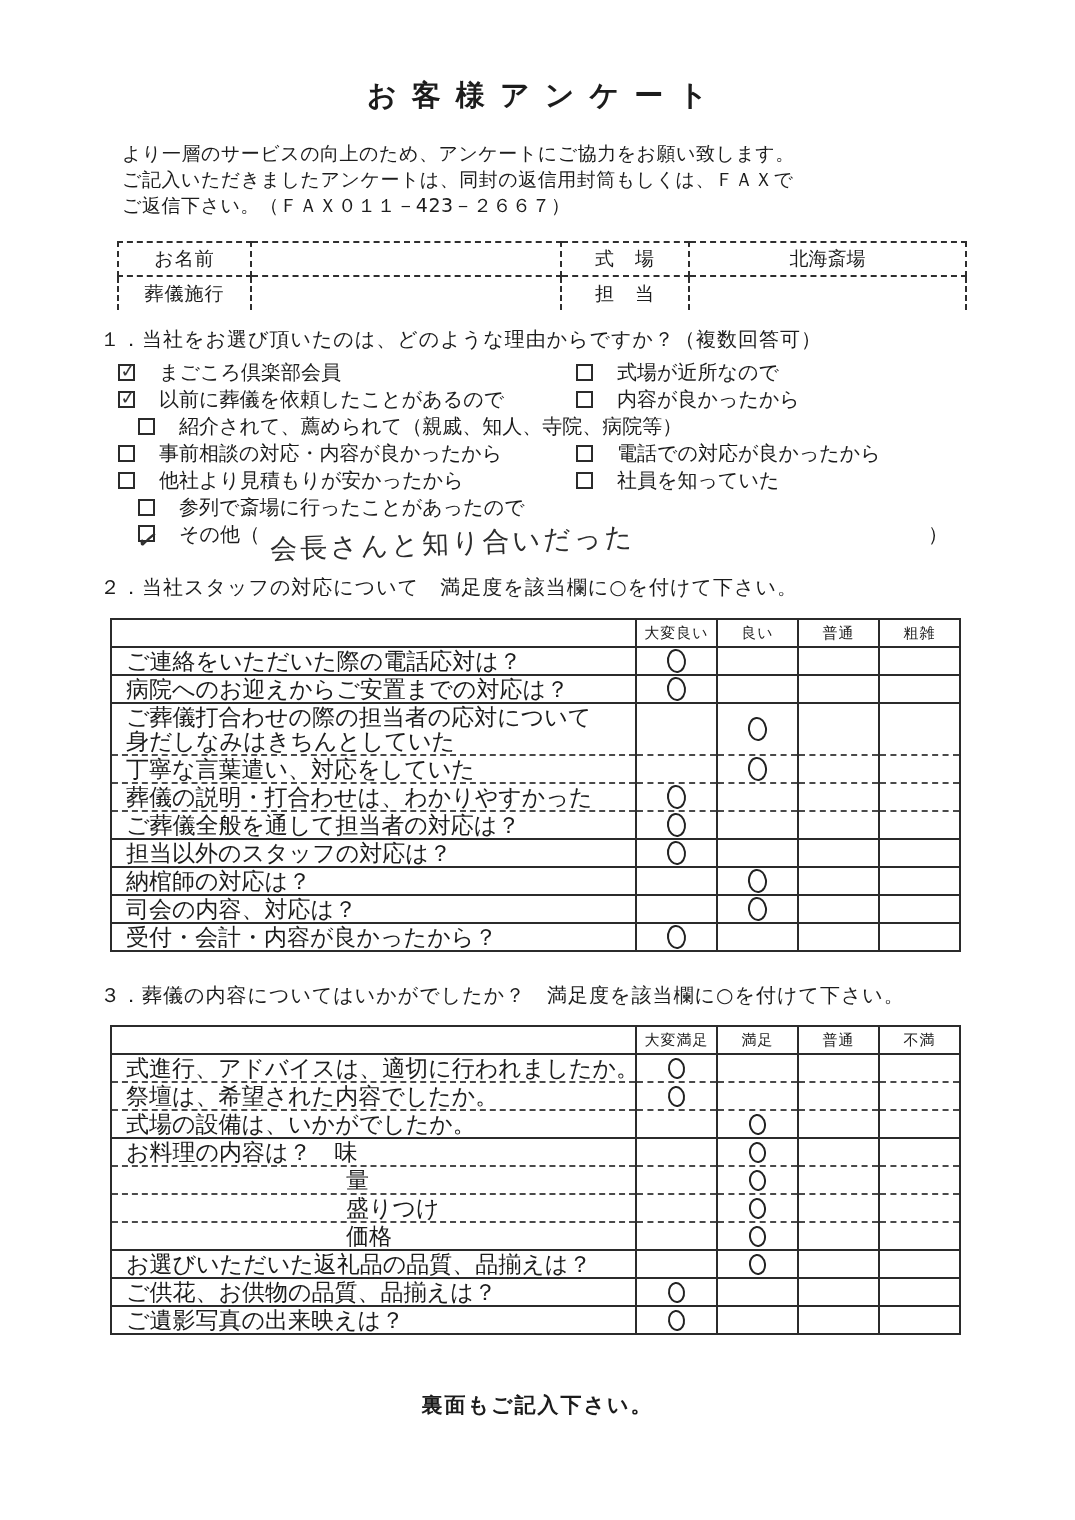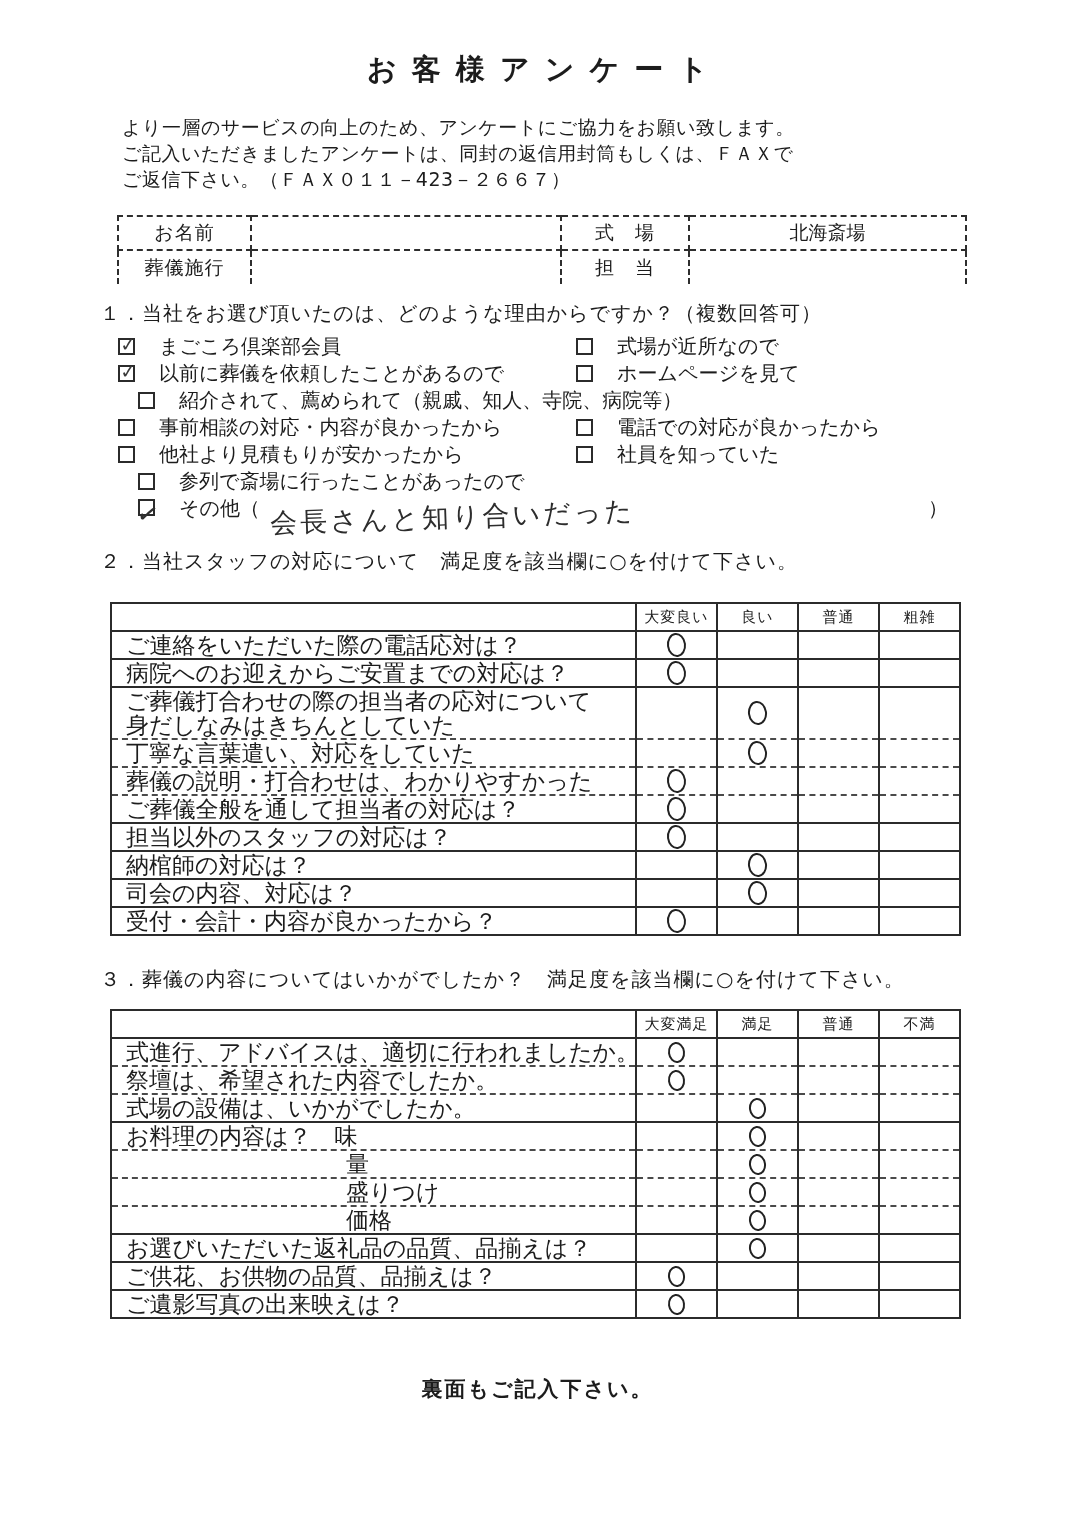--- a/index.html
+++ b/index.html
@@ -7,21 +7,21 @@
   body {
     width:1075px; height:1520px; position:relative; overflow:hidden;
     font-family:"DejaVu Sans","Liberation Sans",sans-serif;
     color:#1c1c1c;
     -webkit-font-smoothing:antialiased;
   }
   .page { position:absolute; inset:0; }
 
   
   .doc-title {
-    margin-top:50px; text-align:center;
+    margin-top:76px; text-align:center;
     font-size:29px; font-weight:bold;
     letter-spacing:0.52em; text-indent:0.52em;
   }
 
   
   .intro { margin:24px 0 0 122px; font-size:19px; line-height:26px; letter-spacing:0.5px; }
 
   
   .info-table { margin:23px 0 0 117px; width:848px; border-collapse:collapse; table-layout:fixed; }
   .info-table col.c1 { width:133px; } .info-table col.c2 { width:310px; }
@@ -61,21 +61,21 @@
     font-size:27px; letter-spacing:3px; color:#2d2d2d;
     transform:rotate(-2deg); margin-left:10px; margin-top:4px; white-space:nowrap;
   }
   .paren { margin-left:auto; font-size:20px; }
 
   
   table.rate {
     border-collapse:collapse; table-layout:fixed; width:850px;
     margin-left:110px; border:2px solid #2b2b2b;
   }
-  table.rate.t2 { margin-top:27px; }
+  table.rate.t2 { margin-top:17px; }
   table.rate.t3 { margin-top:16px; }
   table.rate col.qc { width:525px; }
   table.rate col.rc { width:81px; }
   table.rate th, table.rate td { border-left:2px solid #2b2b2b; }
   table.rate tr > *:first-child { border-left:none; }
   table.rate thead th {
     height:28px; font-size:15px; font-weight:normal; text-align:center;
     border-bottom:2px solid #2b2b2b; letter-spacing:1px;
   }
   td.q { font-size:23px; padding:1px 4px 1px 14px; line-height:24px; }
@@ -152,21 +152,21 @@
       </div>
       <div class="q1-row">
         <span class="q1-left">
           <span class="cb">
             <span class="check">✓</span>
           </span>
           <span class="q1-label">以前に葬儀を依頼したことがあるので</span>
         </span>
         <span class="q1-right">
           <span class="cb"></span>
-          <span class="q1-label">ホームページを見て</span>
+          <span class="q1-label">内容が良かったから</span>
         </span>
       </div>
       <div class="q1-row">
         <span class="q1-left wide">
           <span class="cb"></span>
           <span class="q1-label">紹介されて、薦められて（親戚、知人、寺院、病院等）</span>
         </span>
       </div>
       <div class="q1-row">
         <span class="q1-left">

